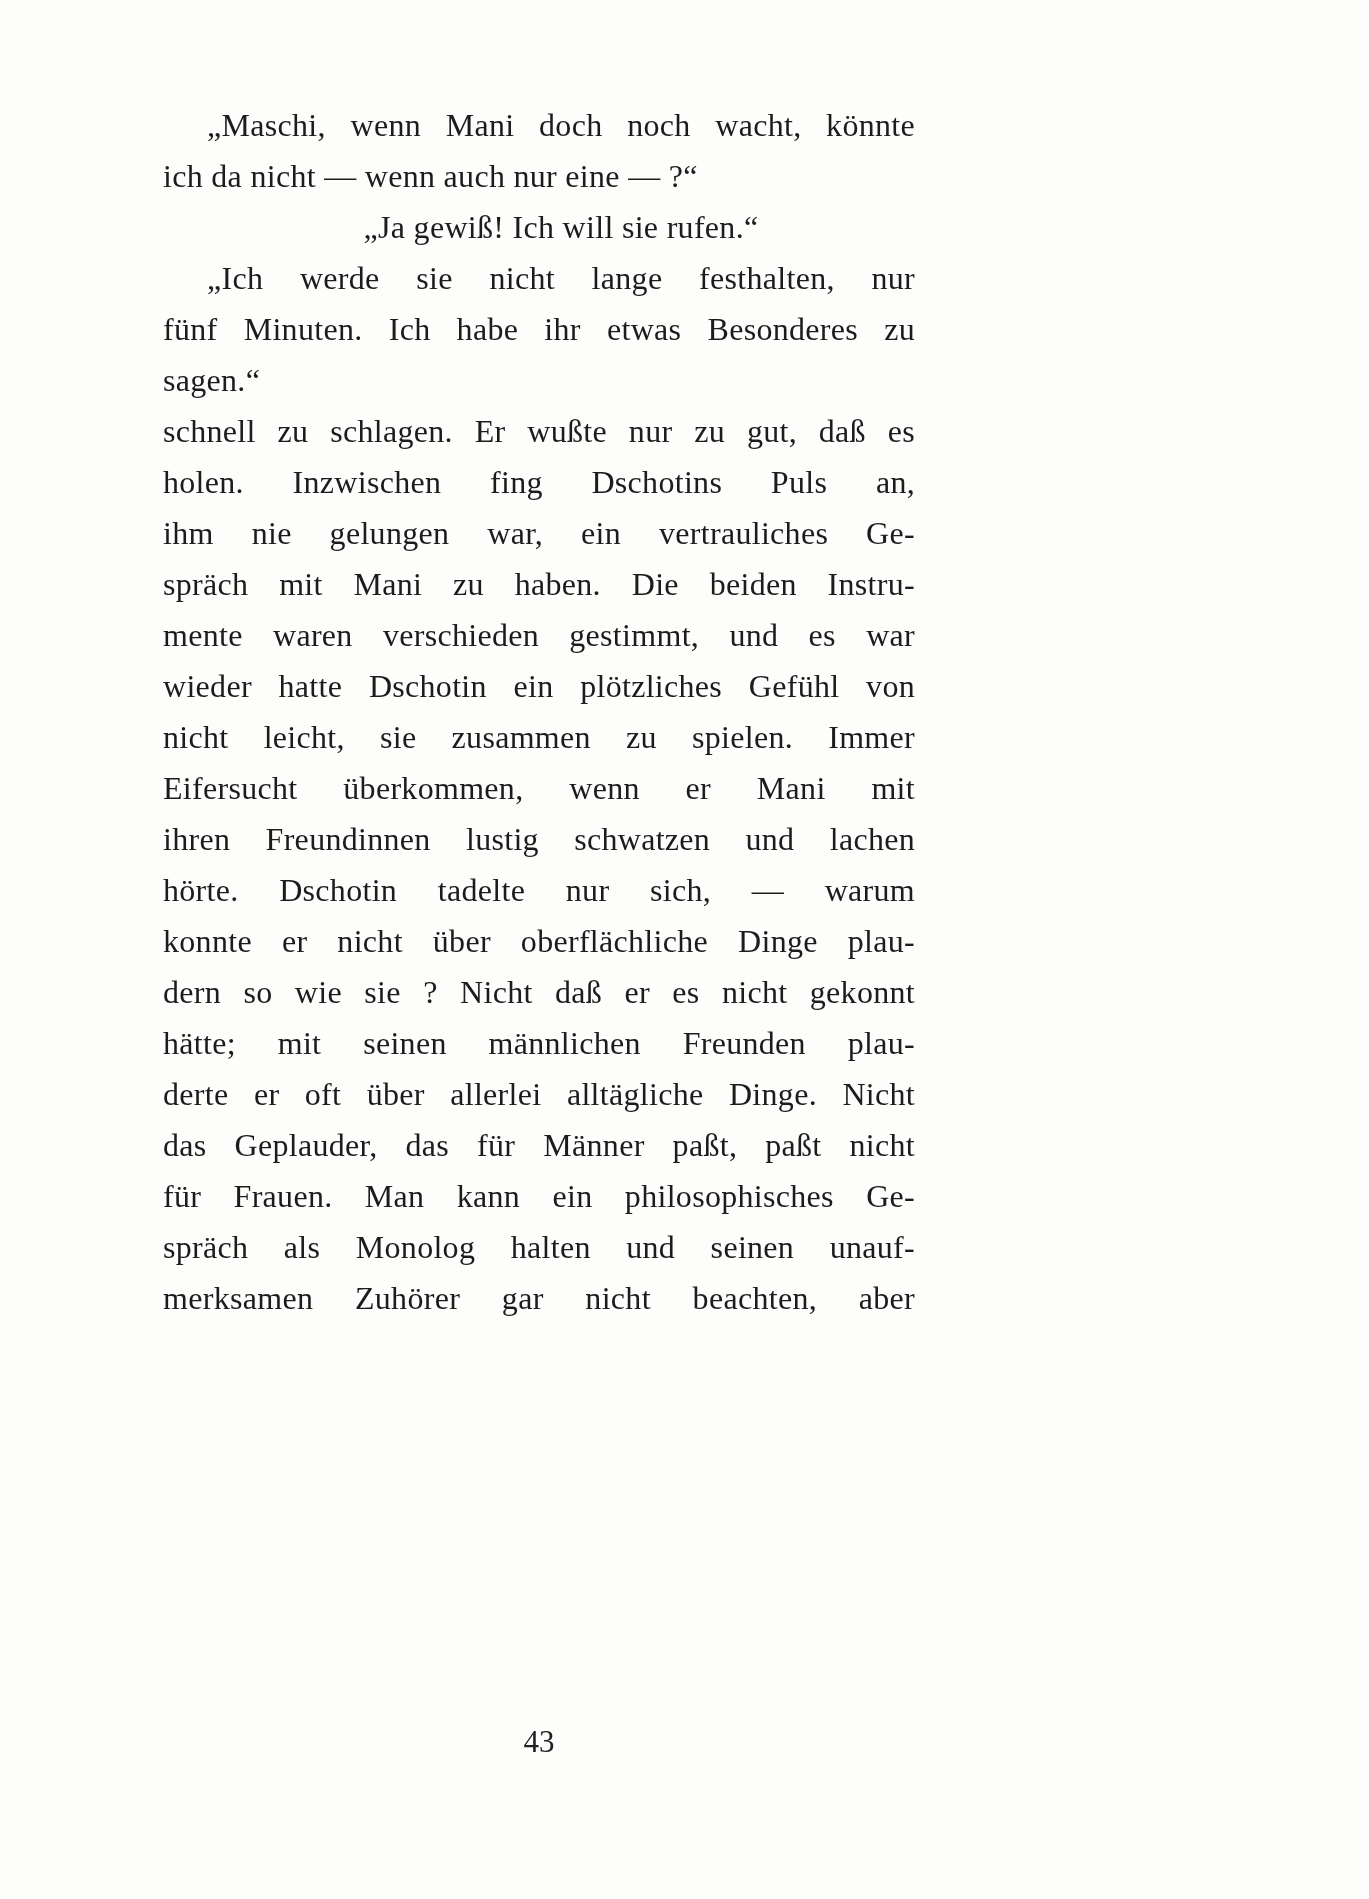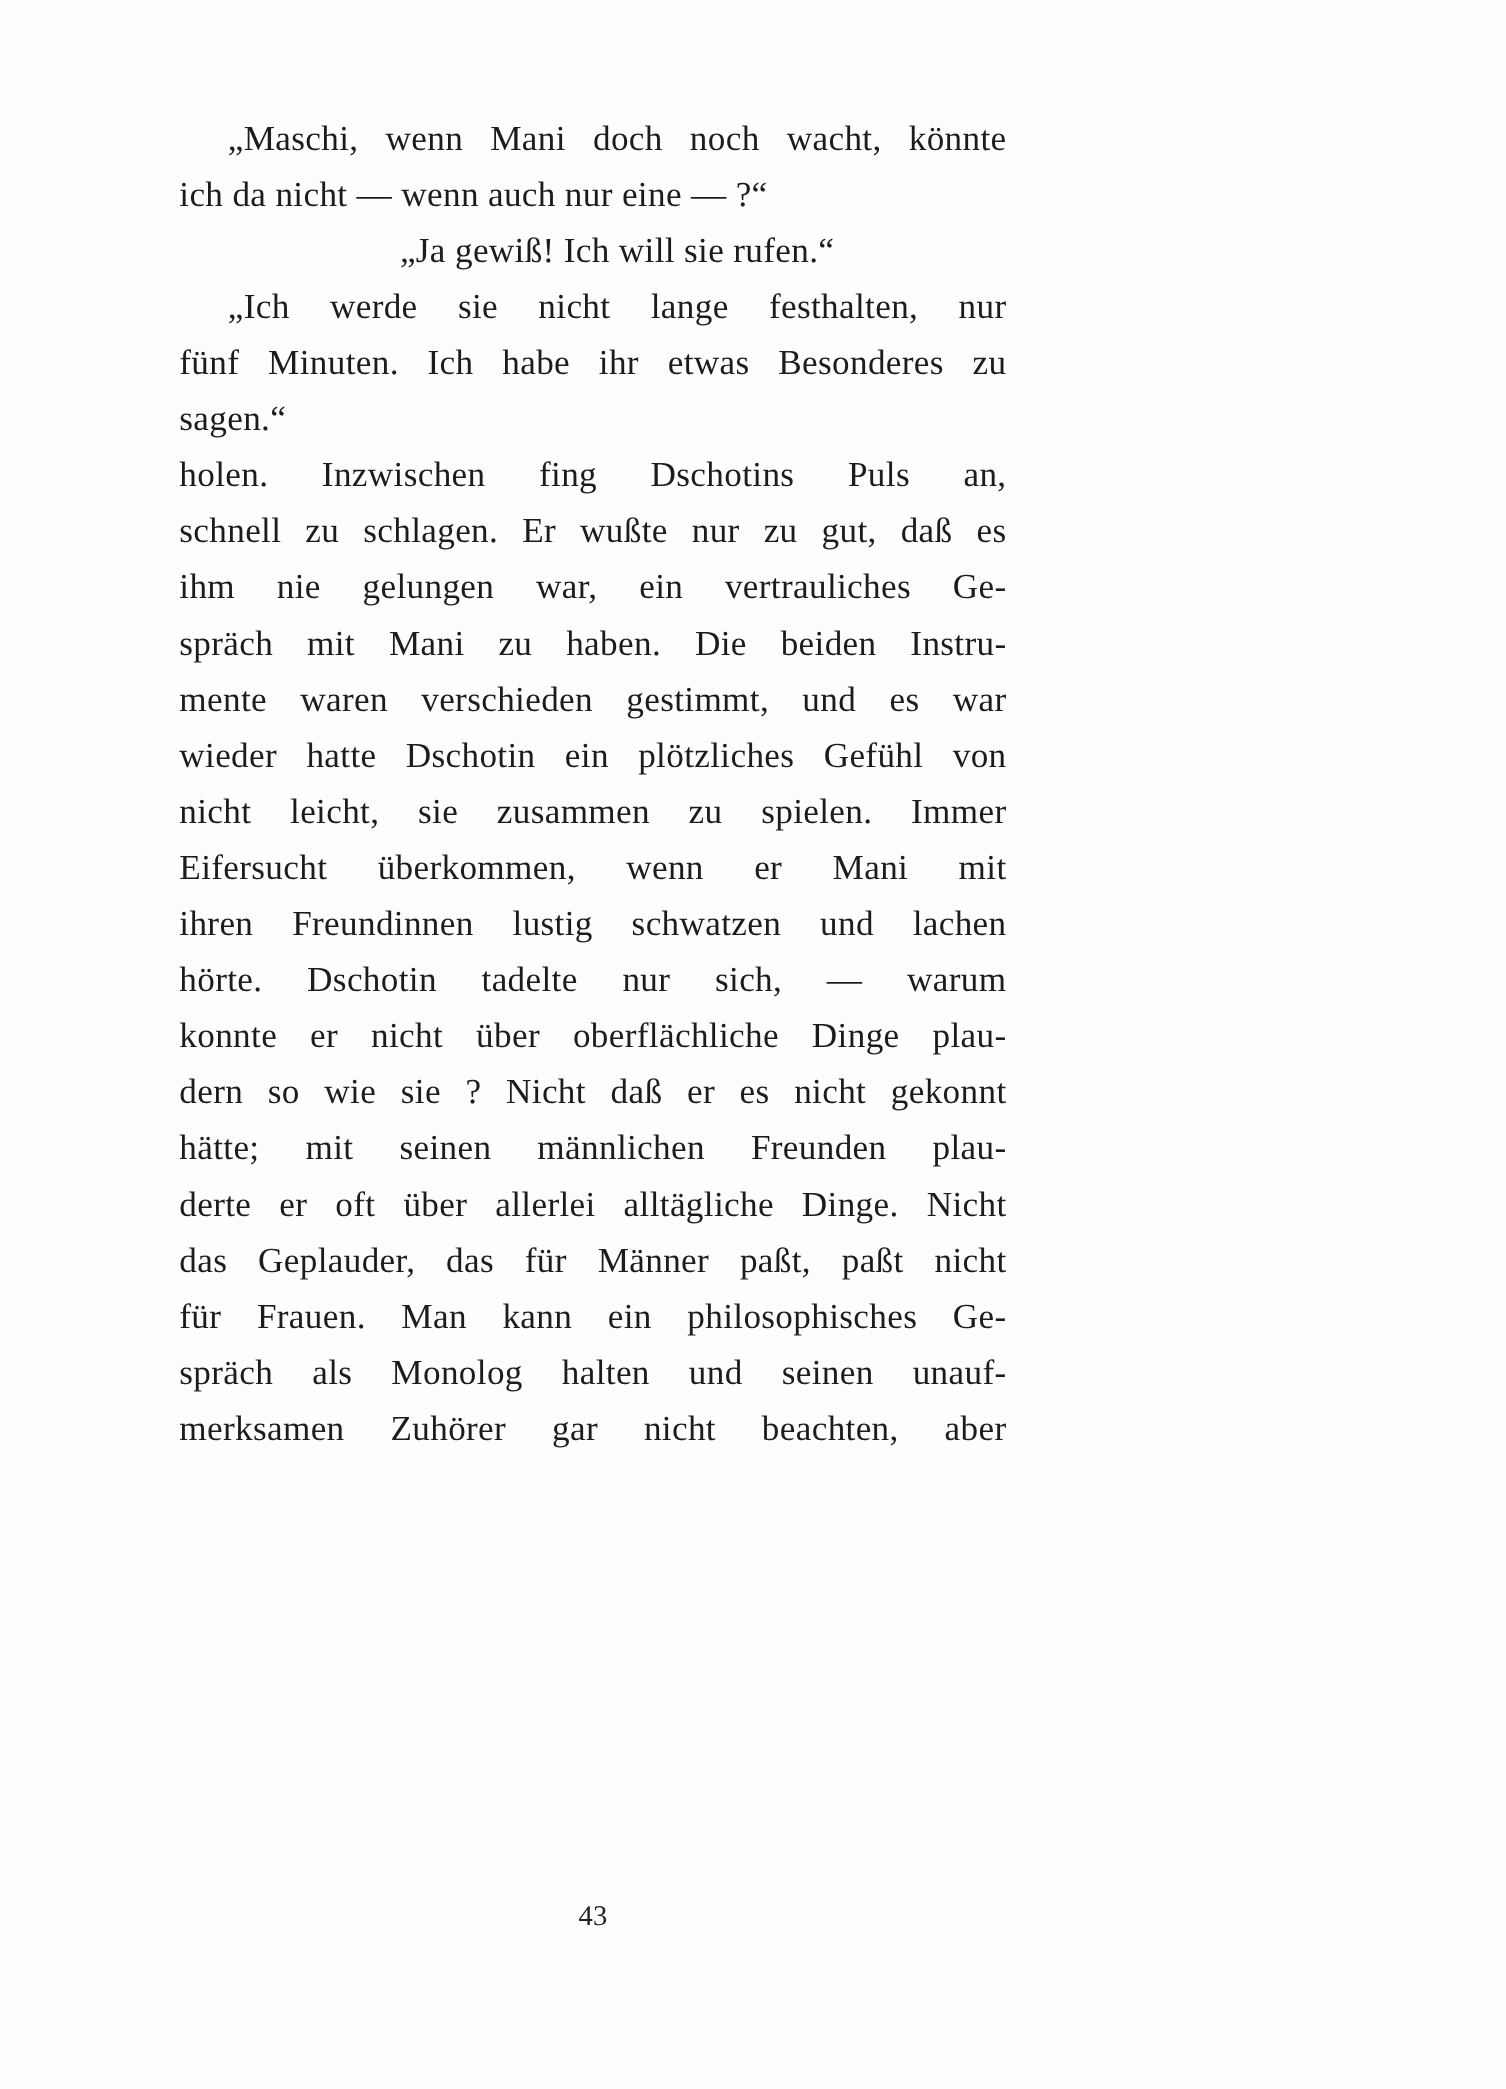--- a/index.html
+++ b/index.html
@@ -37,38 +37,38 @@
   .line.indent {
     text-indent: 44px;
     text-align: center;
   }
   .page-number {
     position: absolute;
     top: 1722px;
     left: 163px;
     width: 752px;
     text-align: center;
-    font-size: 26px;
+    font-size: 31px;
     line-height: 40px;
     color: #222;
   }
 </style>
 </head>
 <body>
 
 <div class="scan-page">
   <div class="text-block">
       <div class="line just indent">„Maschi, wenn Mani doch noch wacht, könnte</div>
       <div class="line">ich da nicht — wenn auch nur eine — ?“</div>
       <div class="line indent">„Ja gewiß! Ich will sie rufen.“</div>
       <div class="line just indent">„Ich werde sie nicht lange festhalten, nur</div>
       <div class="line just">fünf Minuten. Ich habe ihr etwas Besonderes zu</div>
       <div class="line">sagen.“</div>
+      <div class="line just">schnell zu schlagen. Er wußte nur zu gut, daß es</div>
       <div class="line just">holen. Inzwischen fing Dschotins Puls an,</div>
-      <div class="line just">schnell zu schlagen. Er wußte nur zu gut, daß es</div>
       <div class="line just">ihm nie gelungen war, ein vertrauliches Ge-</div>
       <div class="line just">spräch mit Mani zu haben. Die beiden Instru-</div>
       <div class="line just">mente waren verschieden gestimmt, und es war</div>
       <div class="line just">wieder hatte Dschotin ein plötzliches Gefühl von</div>
       <div class="line just">nicht leicht, sie zusammen zu spielen. Immer</div>
       <div class="line just">Eifersucht überkommen, wenn er Mani mit</div>
       <div class="line just">ihren Freundinnen lustig schwatzen und lachen</div>
       <div class="line just">hörte. Dschotin tadelte nur sich, — warum</div>
       <div class="line just">konnte er nicht über oberflächliche Dinge plau-</div>
       <div class="line just">dern so wie sie ? Nicht daß er es nicht gekonnt</div>

